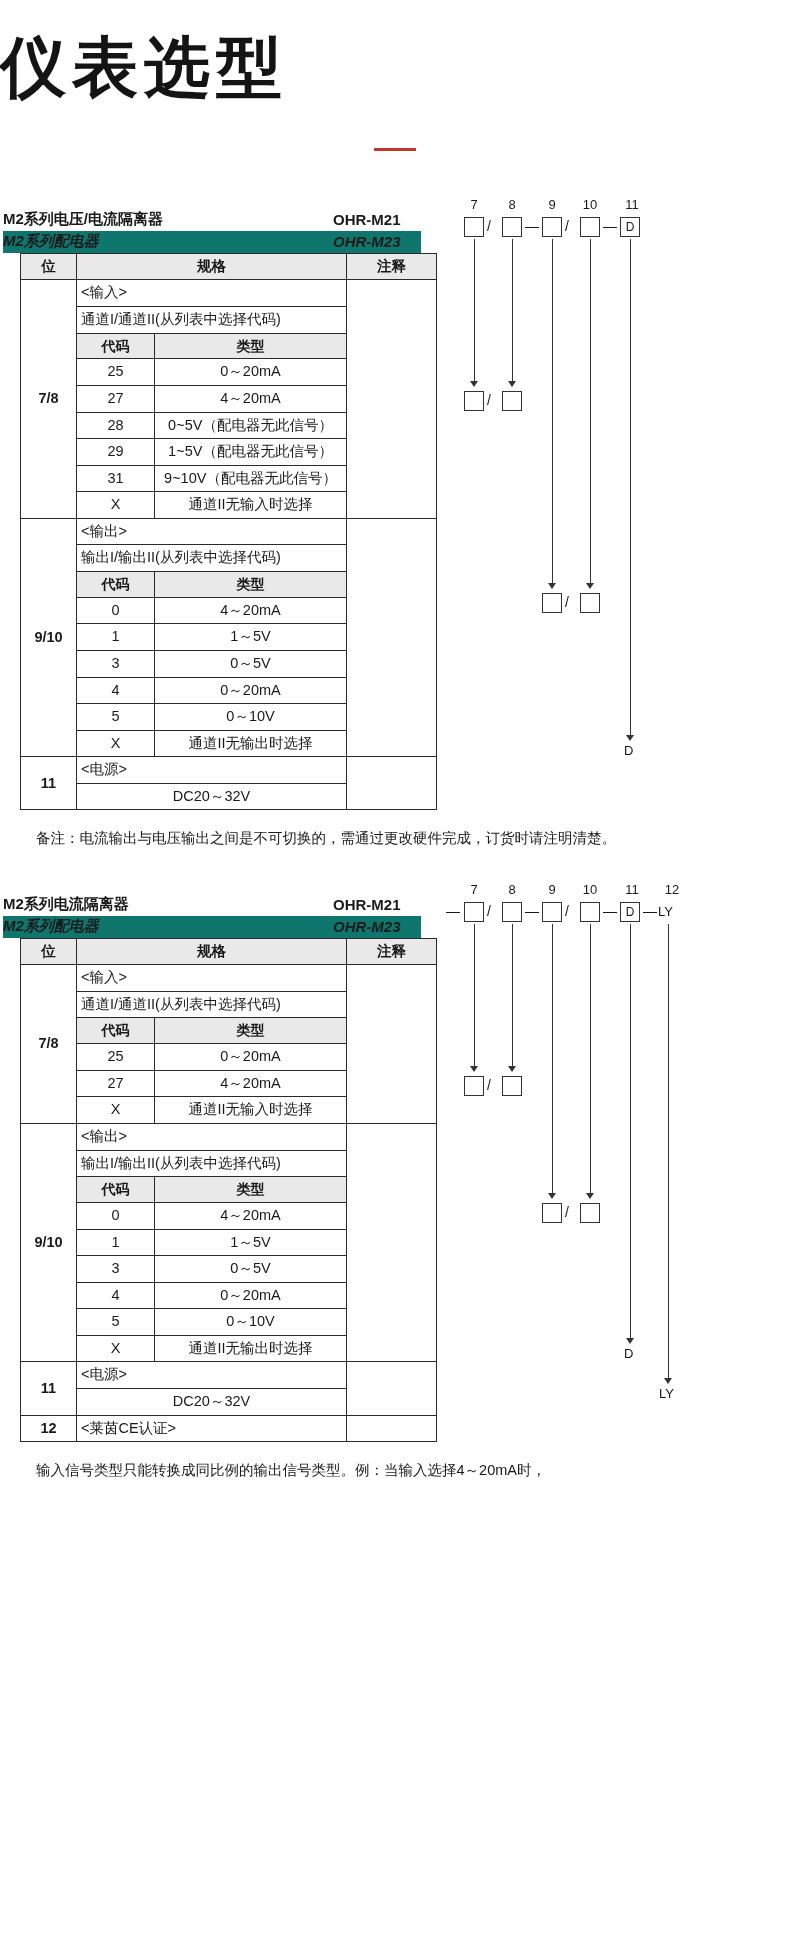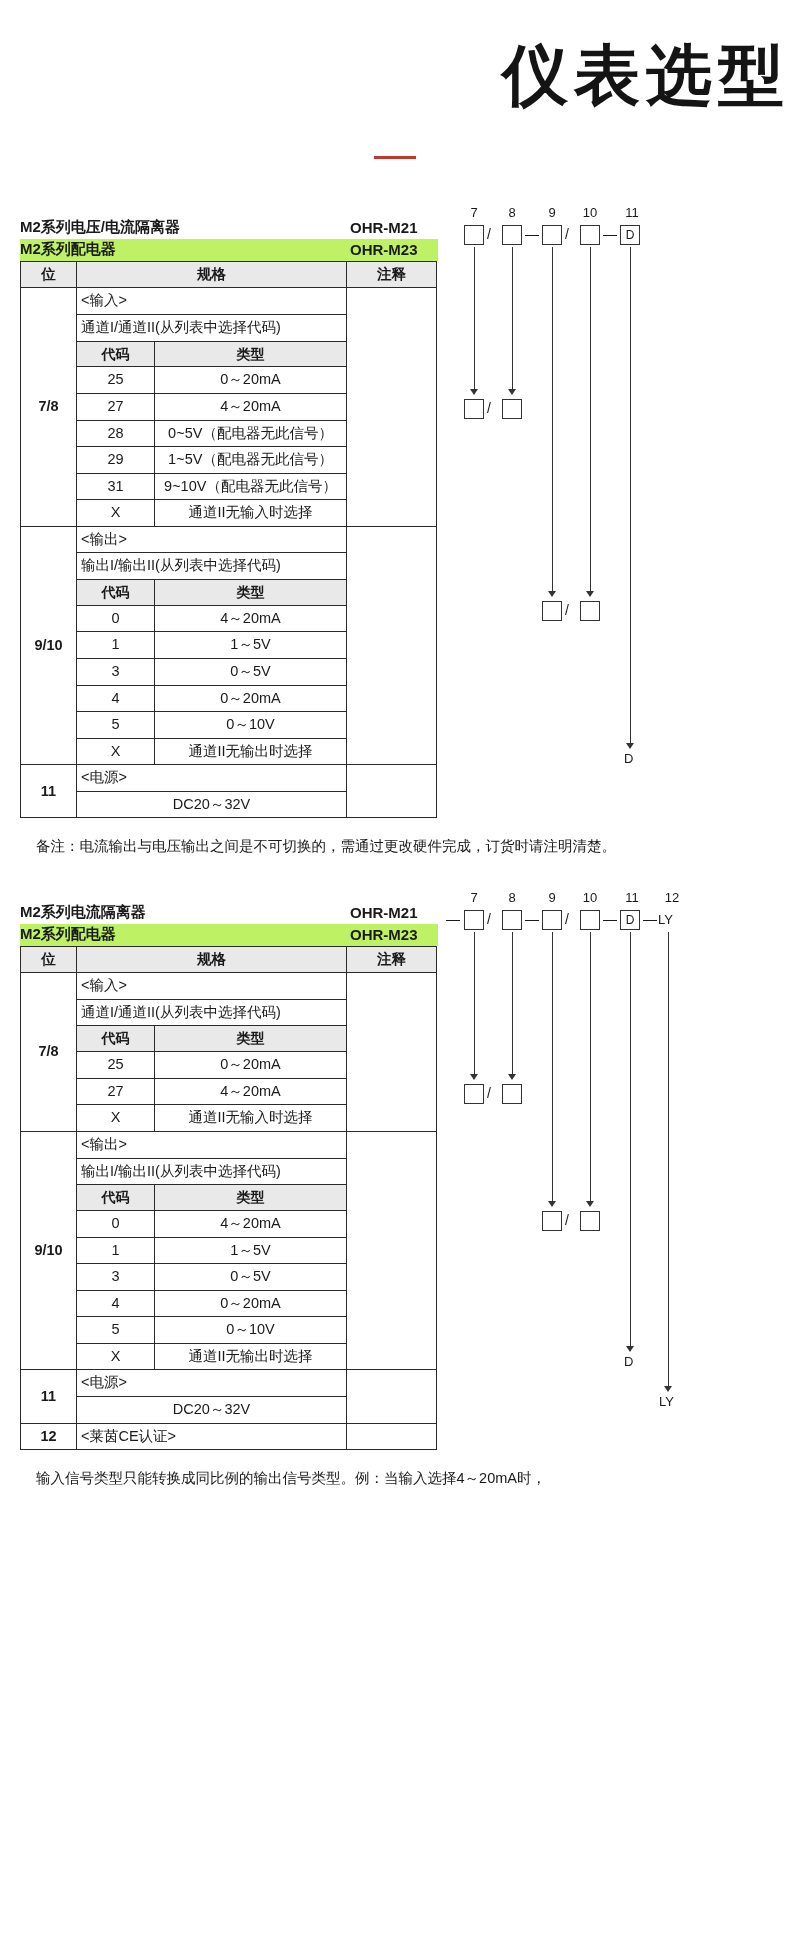--- a/index.html
+++ b/index.html
@@ -17,22 +17,22 @@
   }
   .page {
     width: 790px;
     min-height: 1934px;
     position: relative;
     padding: 0;
   }
 
   
   .title-wrap {
-    text-align: right;
-    padding-top: 38px;
+    text-align: left;
+    padding-top: 30px;
   }
   .main-title {
     font-size: 66px;
     font-weight: bold;
     letter-spacing: 6px;
     color: #141414;
     line-height: 1.15;
     font-family: "DejaVu Sans", "Liberation Sans", sans-serif;
   }
   .title-rule {
@@ -83,31 +83,31 @@
     background: #e9e9e9;
     font-weight: bold;
     text-align: center;
     font-size: 14px;
   }
   .indent { padding-left: 10px; margin-top: 8px; }
 
   
   .model-head {
     position: relative;
-    margin-left: 20px;
+    margin-left: 3px;
     width: 418px;
     font-size: 15px;
     font-weight: bold;
   }
   .model-head .row {
     display: flex;
     height: 22px;
     align-items: center;
   }
-  .model-head .row.g { background: #bef264; }
+  .model-head .row.g { background: #0f766e; font-style: italic; }
   .model-head .nm { width: 330px; }
   .model-head .code { width: 88px; }
 
   
   .diagram {
     position: absolute;
     top: 0;
     left: 440px;
     width: 350px;
     height: 100%;

